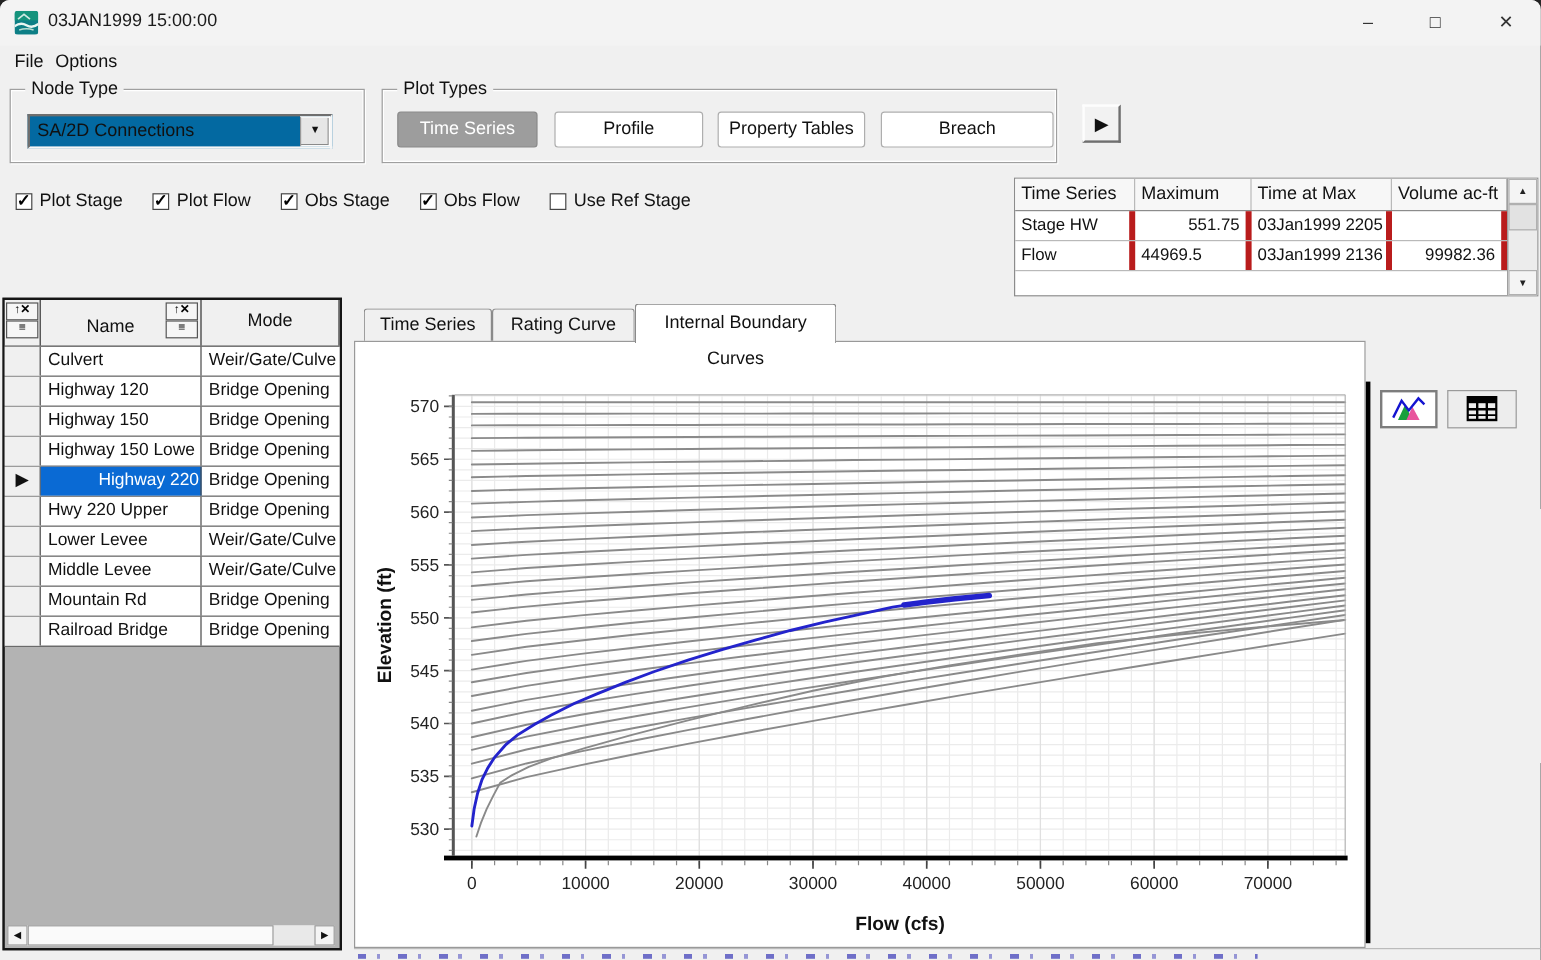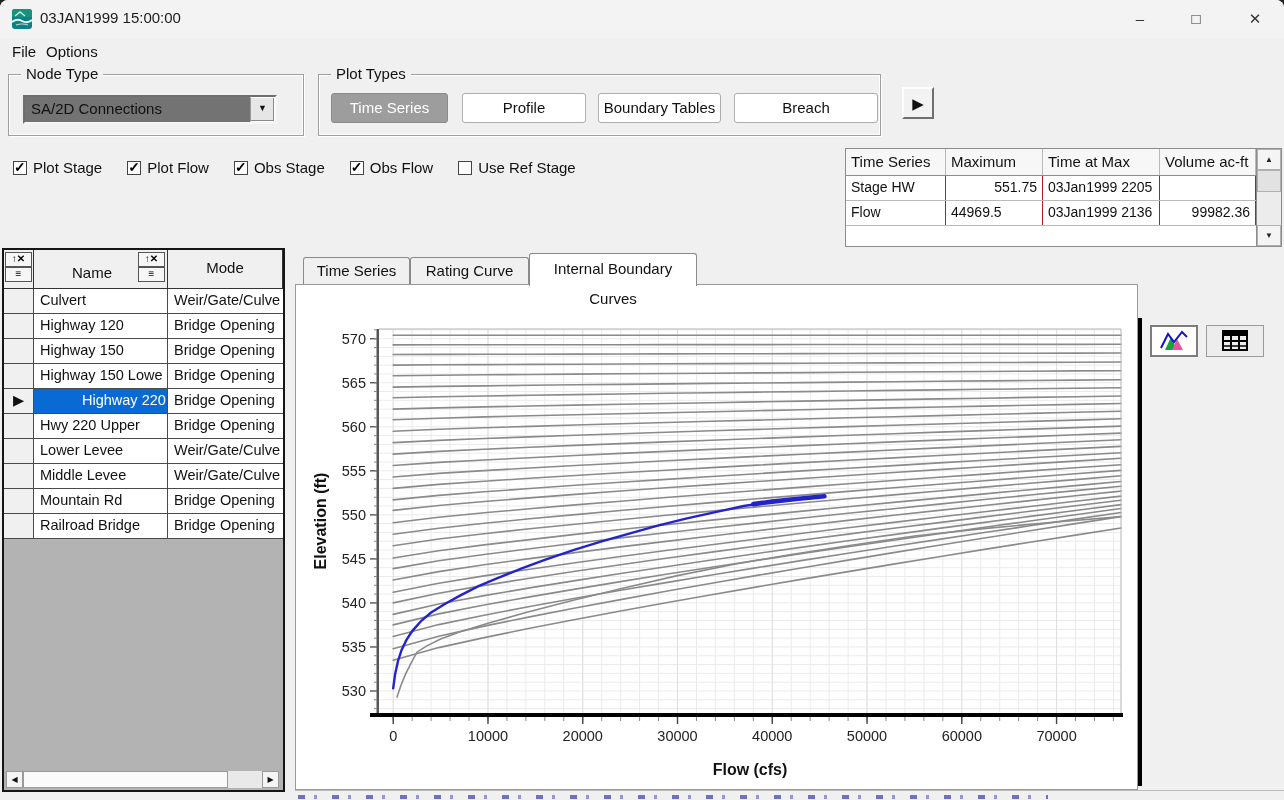--- a/index.html
+++ b/index.html
@@ -11,42 +11,42 @@
   .title-text{position:absolute;left:40px;top:9px;font-size:15px;color:#1b1b1b;}
   .win-btn{position:absolute;top:0;width:46px;height:38px;text-align:center;line-height:38px;
            font-size:15px;color:#333;cursor:default;}
   
   .menubar{position:absolute;left:0;top:38px;width:100%;height:28px;}
   .menu-item{position:absolute;top:3px;font-size:15px;color:#111;padding:2px 6px;}
   
   .groupbox{position:absolute;border:1px solid #9f9f9f;box-shadow:inset 1px 1px 0 #fff,inset -1px -1px 0 #fff,1px 1px 0 #fff;}
   .gb-label{position:absolute;top:-10px;left:12px;background:#f0f0f0;padding:0 5px;font-size:15px;}
   
-  .combo{position:absolute;left:14px;top:20px;width:254px;height:29px;background:#737373;display:flex;
+  .combo{position:absolute;left:14px;top:20px;width:254px;height:29px;background:#0369a1;display:flex;
          border:2px solid;border-color:#6e6e6e #f6f6f6 #f6f6f6 #6e6e6e;box-sizing:border-box;}
   .combo-text{flex:1;font-size:15px;padding:3px 6px;white-space:nowrap;overflow:hidden;}
   .combo-btn{width:23px;background:#e6e6e6;border:1px solid #fff;border-left-color:#999;
              font-size:9px;text-align:center;line-height:21px;color:#111;box-shadow:inset -1px -1px 0 #8a8a8a;}
   
   .ptbtn{position:absolute;top:18px;height:30px;background:#fff;border:1px solid #aeaeae;border-radius:3px;
          font-size:15px;text-align:center;line-height:28px;color:#111;box-sizing:border-box;}
   .ptbtn.active{background:#9d9d9d;color:#fff;border-color:#8a8a8a;}
   .playbtn{position:absolute;left:902px;top:87px;width:32px;height:32px;background:#f2f2f2;text-align:center;
            line-height:30px;font-size:15px;border:2px solid;border-color:#fdfdfd #6f6f6f #6f6f6f #fdfdfd;box-sizing:border-box;}
   
   .cbrow{position:absolute;left:13px;top:159px;display:flex;gap:25px;}
   .cbitem{display:flex;align-items:center;gap:6px;font-size:15px;}
   .wcb{width:14px;height:14px;background:#fff;border:1px solid #444;box-sizing:border-box;position:relative;flex:0 0 14px;}
   .wcb.checked::after{content:"✓";position:absolute;left:0px;top:-3px;font-size:14px;font-weight:bold;color:#000;}
   
   .sumwrap{position:absolute;left:845px;top:148px;width:437px;height:99px;display:flex;background:#fff;border:1px solid #8c8c8c;box-sizing:border-box;}
   .sumgrid{flex:1;}
   .sumrow{display:flex;height:24px;border-bottom:1px solid #b9b9b9;}
   .sumrow.head{height:26px;background:#f7f7f7;border-bottom:1px solid #8c8c8c;}
-  .sumcell{border-right:1px solid #b91c1c;font-size:14px;line-height:23px;padding:0 5px;box-sizing:border-box;
+  .sumcell{border-right:5px solid #b91c1c;font-size:14px;line-height:23px;padding:0 5px;box-sizing:border-box;
            white-space:nowrap;overflow:hidden;}
   .sumrow.head .sumcell{font-size:15px;line-height:25px;border-right:1px solid #b9b9b9;}
   .sumscroll{width:25px;border-left:1px solid #8c8c8c;background:#ececec;display:flex;flex-direction:column;}
   .sbtn{height:21px;background:#f4f4f4;border:1px solid #b0b0b0;font-size:8px;text-align:center;line-height:20px;color:#222;box-sizing:border-box;}
   .sthumb{height:22px;background:#e2e2e2;border:1px solid #b0b0b0;box-sizing:border-box;}
   
   .leftpanel{position:absolute;left:2px;top:248px;width:283px;height:544px;background:#b3b3b3;
              border:2px solid #151515;box-sizing:border-box;}
   .nt-head{display:flex;height:38px;background:#f0f0f0;border-bottom:1px solid #333;}
   .nt-hcell{border-right:1px solid #333;box-sizing:border-box;position:relative;font-size:15px;}
@@ -114,21 +114,21 @@
     <span class="gb-label">Node Type</span>
     <div class="combo">
       <span class="combo-text">SA/2D Connections</span>
       <span class="combo-btn">▼</span>
     </div>
   </div>
 
   
   <div class="groupbox" style="left:318px;top:74px;width:561px;height:60px;">
     <span class="gb-label">Plot Types</span>
-    <span id="pt-buttons"><div class="ptbtn active" style="left: 12px; width: 117px;">Time Series</div><div class="ptbtn" style="left: 143px; width: 124px;">Profile</div><div class="ptbtn" style="left: 279px; width: 123px;">Boundary Tables</div><div class="ptbtn" style="left: 415px; width: 144px;">Breach</div></span>
+    <span id="pt-buttons"><div class="ptbtn active" style="left: 12px; width: 117px;">Time Series</div><div class="ptbtn" style="left: 143px; width: 124px;">Profile</div><div class="ptbtn" style="left: 279px; width: 123px;">Property Tables</div><div class="ptbtn" style="left: 415px; width: 144px;">Breach</div></span>
   </div>
 
   
   <div class="playbtn">
     <span>▶</span>
   </div>
 
   
   <div class="cbrow" id="cb-row">
       <label class="cbitem">

